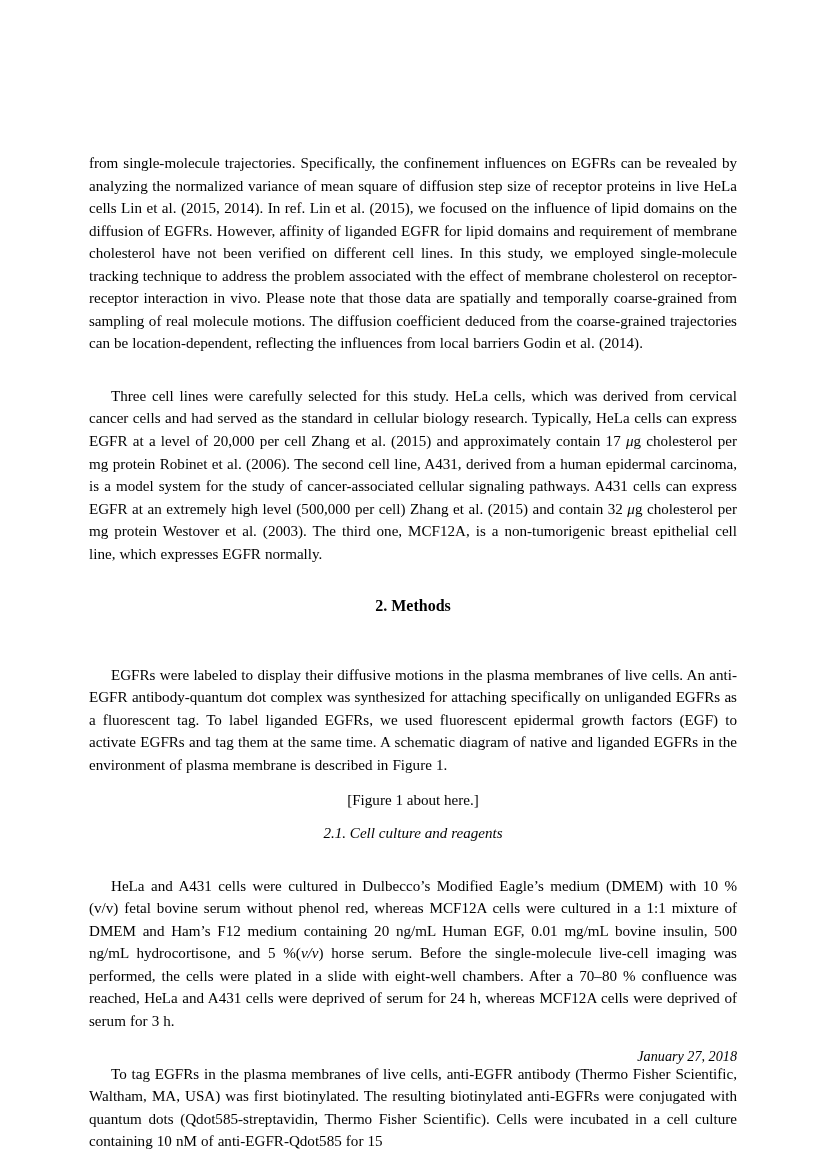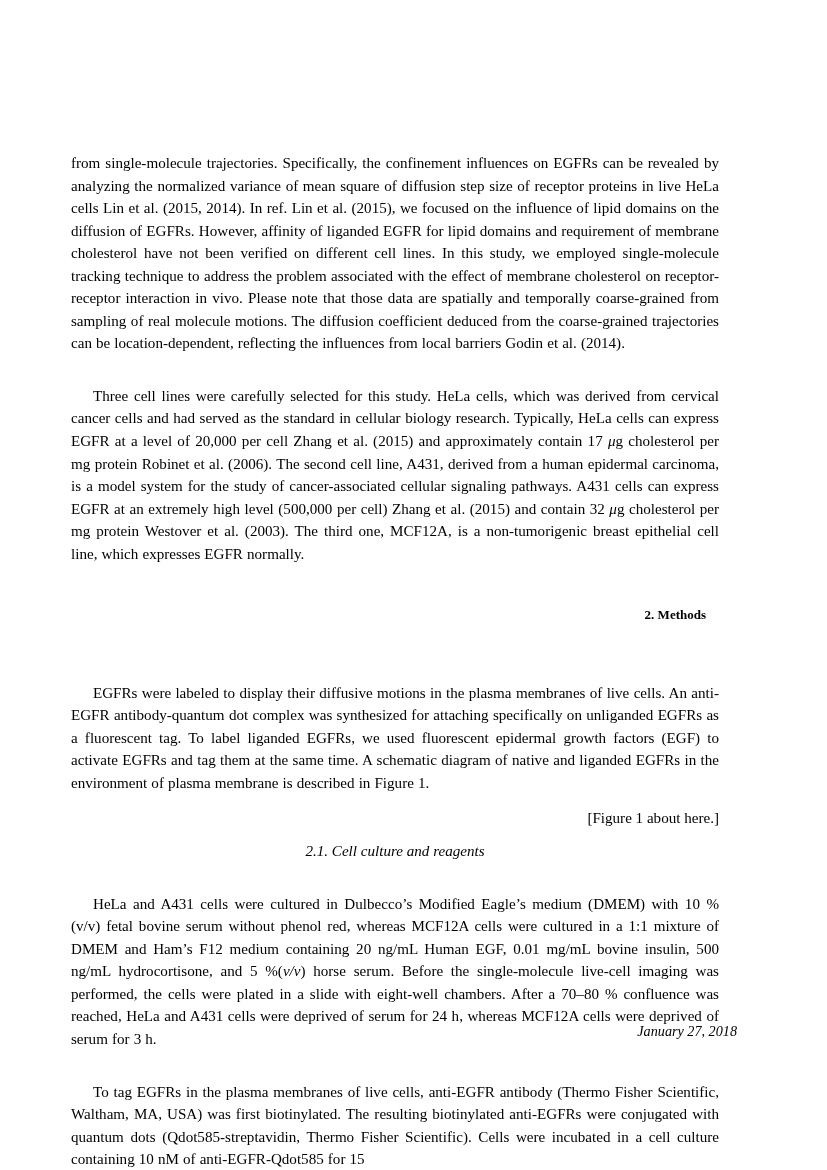--- a/index.html
+++ b/index.html
@@ -12,68 +12,68 @@
     height: 1170px;
     font-family: "Liberation Serif", "DejaVu Serif", serif;
     color: #000000;
     -webkit-font-smoothing: antialiased;
   }
   .page {
     position: relative;
     width: 827px;
     height: 1170px;
     box-sizing: border-box;
-    padding: 152px 90px 0 71px;
+    padding: 152px 90px 0 89px;
     background: #ffffff;
   }
   .textblock {
     width: 648px;
   }
   p.para {
     margin: 0;
     font-size: 15.1px;
     line-height: 22.55px;
     text-align: justify;
     text-justify: inter-word;
     hyphens: none;
     word-spacing: 0.02em;
   }
   p.indent {
     text-indent: 22px;
     margin-top: 30px;
   }
   h2.section {
-    margin: 13px;
-    font-size: 13px;
+    margin: 4px;
+    font-size: 16px;
     line-height: 22.55px;
     font-weight: bold;
-    text-align: right;
+    text-align: center;
   }
   h3.subsection {
     margin: 0;
     font-size: 15.1px;
     line-height: 22.55px;
     font-weight: normal;
     font-style: italic;
     text-align: center;
   }
   .spacer-section-before { height: 26px; }
   .spacer-section-after  { height: 12px; }
   .spacer-figure-before  { height: 12px; }
   .spacer-figure-after   { height: 11px; }
   .figure-note {
     margin: 0;
     font-size: 15.1px;
     line-height: 22.55px;
-    text-align: right;
+    text-align: center;
   }
   .footer-date {
     position: absolute;
     right: 90px;
-    top: 1021px;
+    top: 1046px;
     font-size: 14.2px;
     font-style: italic;
     line-height: 20px;
     text-align: right;
     white-space: nowrap;
   }
   .it { font-style: italic; }
 </style>
 </head>
 <body>

